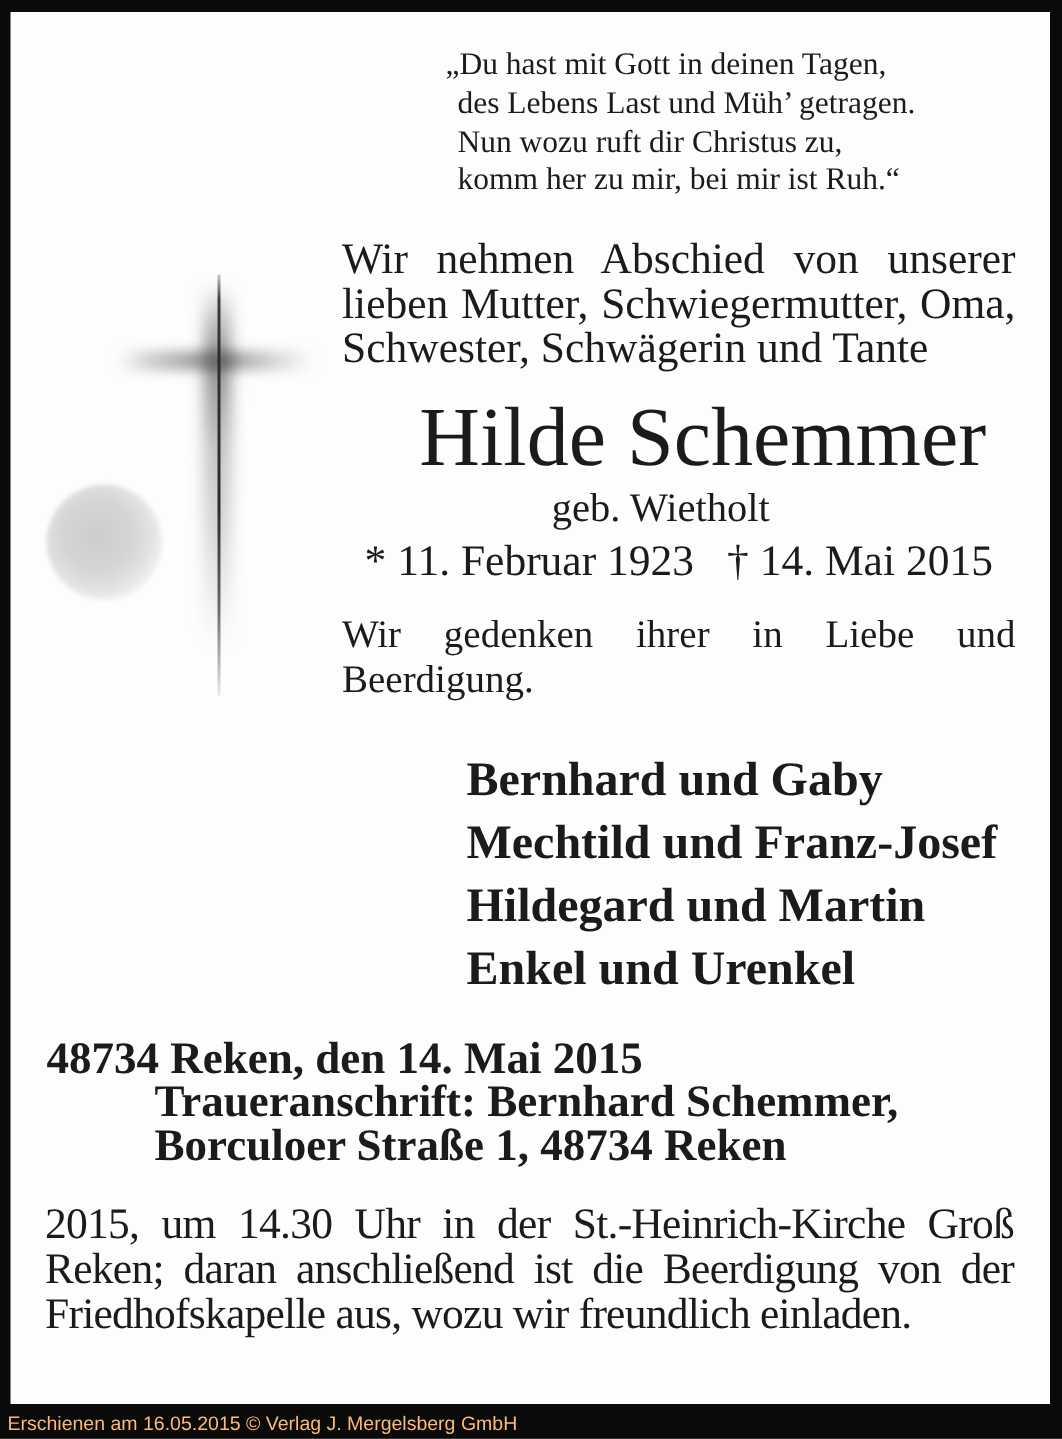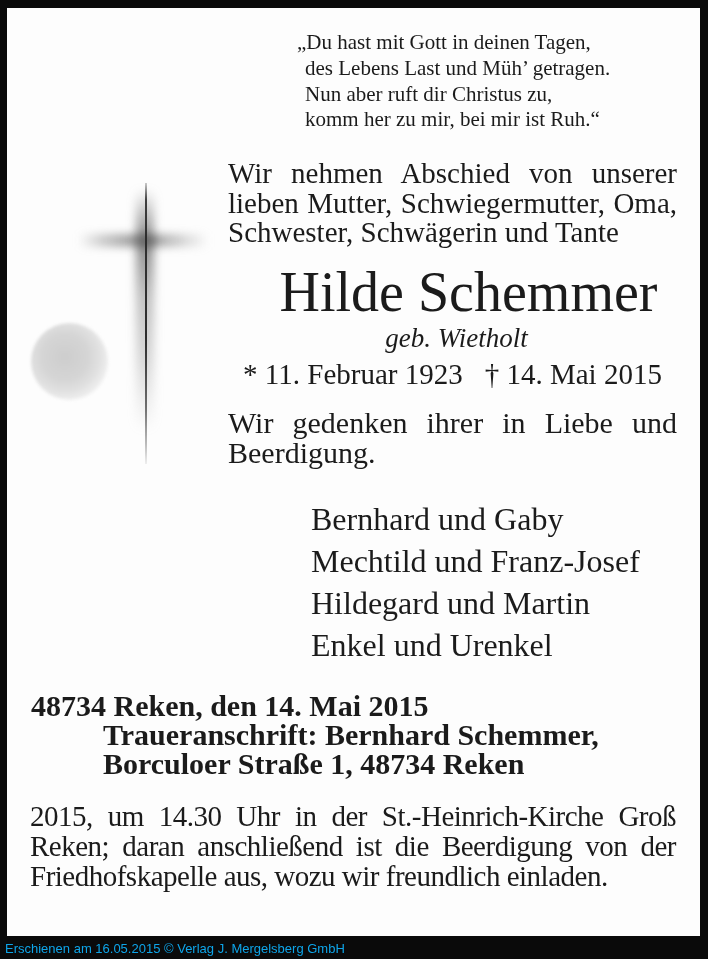--- a/index.html
+++ b/index.html
@@ -82,74 +82,75 @@
     font-size: 29px; line-height: 29.6px;
   }
   .line { width: 100%; }
   .j { text-align: justify; text-align-last: justify; }
   .deceased-name {
     left: 244px; top: 264px; width: 449px;
     font-size: 56px; line-height: 56px;
     text-align: center; white-space: nowrap;
   }
   .maiden {
-    left: 232px; top: 323px; width: 449px;
-    font-size: 27px; text-align: center; font-style: italic;
+    left: 216px; top: 323px; width: 449px;
+    font-size: 27px; text-align: center;
   }
   .dates {
     left: 228px; top: 358px; width: 449px;
     font-size: 29px;
     display: flex; justify-content: center; gap: 22px;
     white-space: nowrap;
   }
   .remembrance {
     left: 228px; top: 408px; width: 449px;
-    font-size: 30px; line-height: 29.6px;
+    font-size: 26px; line-height: 29.6px;
   }
   .mourners {
     left: 311px; top: 498px;
     font-size: 32px; line-height: 42px;
     white-space: nowrap;
+    font-weight: bold;
   }
   .address {
     left: 31px; top: 691px;
     font-size: 30px; line-height: 29px;
     white-space: nowrap;
     font-weight: bold;
   }
   .address .ind { padding-left: 72px; }
   .service {
     left: 30px; top: 802px; width: 646px;
     font-size: 29px; line-height: 29.8px;
     letter-spacing: -0.5px;
   }
   .footer-credit {
     position: absolute;
     left: 5px; top: 941px;
     font-family: "Liberation Sans", sans-serif;
     font-size: 13px;
-    color: #0ea5e9;
+    color: #fdba74;
   }
 </style>
 </head>
 <body>
 
 <div class="page">
 
   <div class="card"></div>
 
   <div class="vglow"></div>
   <div class="hglow"></div>
   <div class="vline"></div>
   <div class="sphere"></div>
 
   <div class="block quote">
     <div class="line">„Du hast mit Gott in deinen Tagen,</div>
     <div class="line ind">des Lebens Last und Müh’ getragen.</div>
-    <div class="line ind">Nun aber ruft dir Christus zu,</div>
+    <div class="line ind">Nun wozu ruft dir Christus zu,</div>
     <div class="line ind">komm her zu mir, bei mir ist Ruh.“</div>
   </div>
 
   <div class="block intro">
     <div class="line j">Wir nehmen Abschied von unserer</div>
     <div class="line j">lieben Mutter, Schwiegermutter, Oma,</div>
     <div class="line">Schwester, Schwägerin und Tante</div>
   </div>
 
   <div class="block deceased-name">Hilde Schemmer</div>

